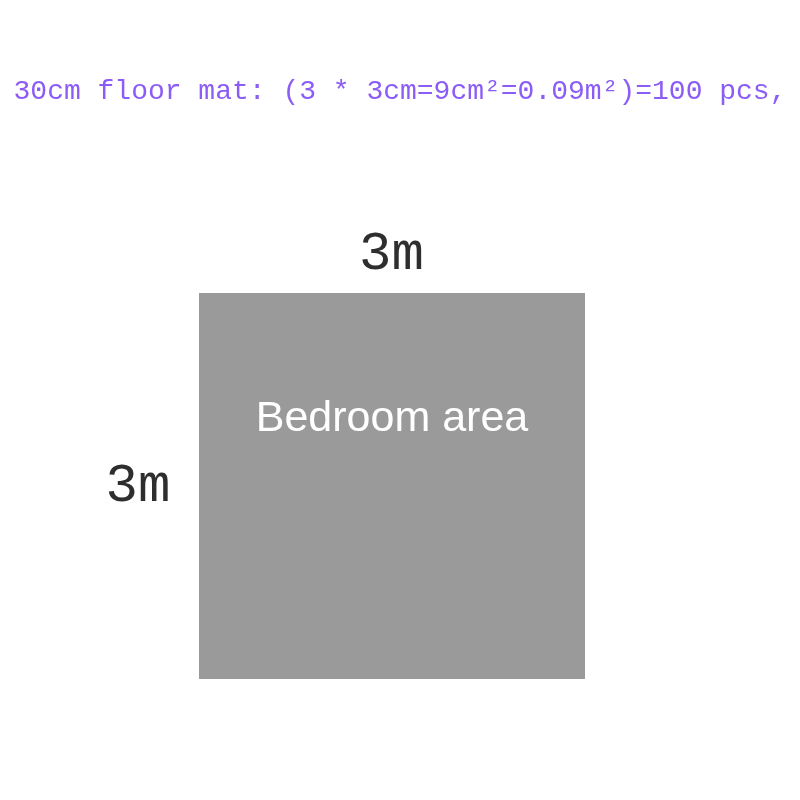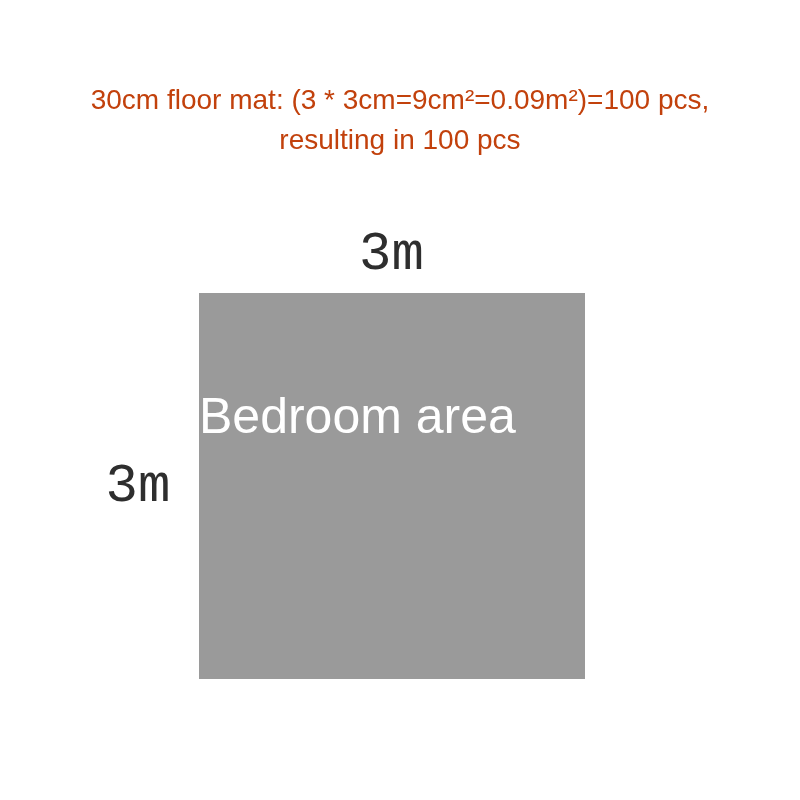--- a/index.html
+++ b/index.html
@@ -10,28 +10,29 @@
   .canvas {
     position: relative;
     width: 800px;
     height: 800px;
     background: #ffffff;
     font-family: "Liberation Sans", sans-serif;
     overflow: hidden;
   }
   .title {
     position: absolute;
-    top: 80px;
+    top: 72px;
     left: 0;
     width: 100%;
     text-align: center;
     font-size: 28px;
     line-height: 40px;
-    color: #c2410c;
+    color: #8b5cf6;
     letter-spacing: 0px;
+    font-family: Liberation Mono, monospace;
   }
   .title .line {
     display: block;
   }
   .dim-label {
     position: absolute;
     color: #2e2e2e;
     font-size: 54px;
     line-height: 54px;
     text-align: center;
@@ -53,22 +54,23 @@
     top: 293px;
     width: 386px;
     height: 386px;
     background: #9a9a9a;
   }
   .area-label {
     position: absolute;
     top: 100px;
     left: 0;
     width: 100%;
+    text-align: center;
     color: #ffffff;
-    font-size: 50px;
+    font-size: 43px;
     line-height: 46px;
   }
   .formula {
     position: absolute;
     top: 172px;
     left: 0;
     width: 100%;
     text-align: center;
     color: #ffffff;
     font-size: 54px;
@@ -83,21 +85,20 @@
     margin-left: -4px;
   }
 </style>
 </head>
 <body>
 
 <div class="canvas">
 
   <div class="title">
     <span class="line">30cm floor mat: (3 * 3cm=9cm²=0.09m²)=100 pcs,</span>
-    <span class="line">resulting in 100 pcs</span>
   </div>
 
   <div class="dim-label top">3m</div>
 
   <div class="dim-label left">3m</div>
 
   <div class="room-square" style="background: rgb(154, 154, 154);">
     <div class="area-label">Bedroom area</div>
   </div>
 

